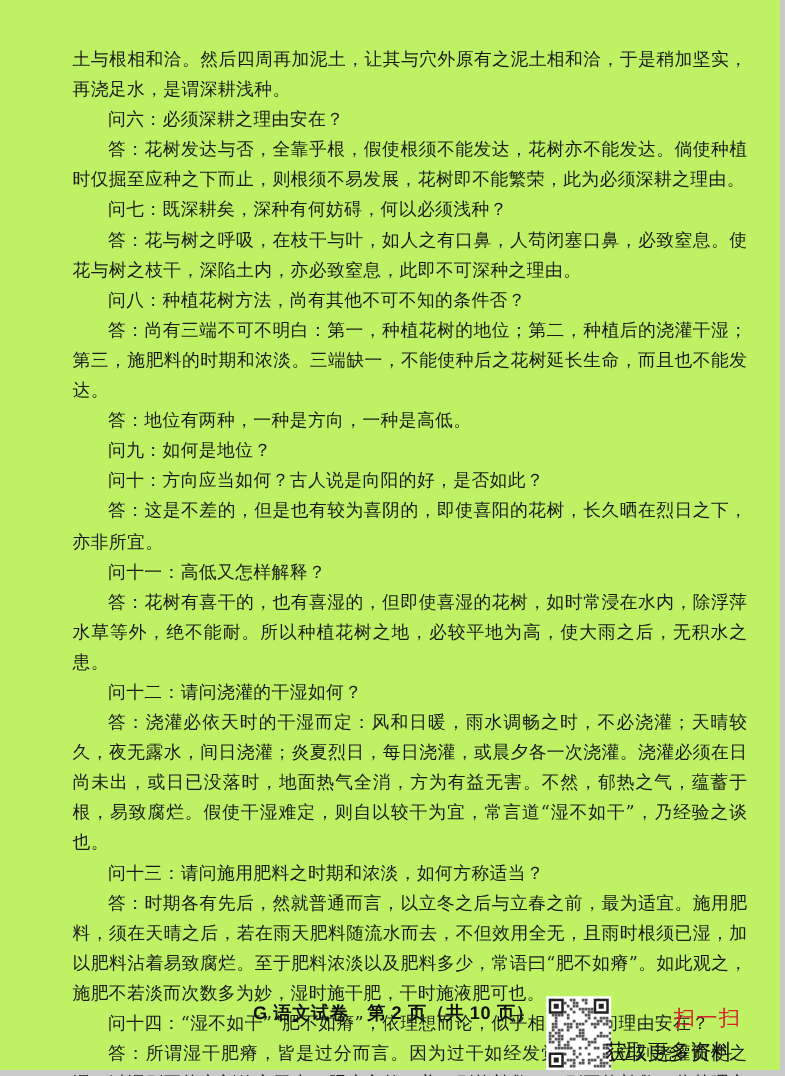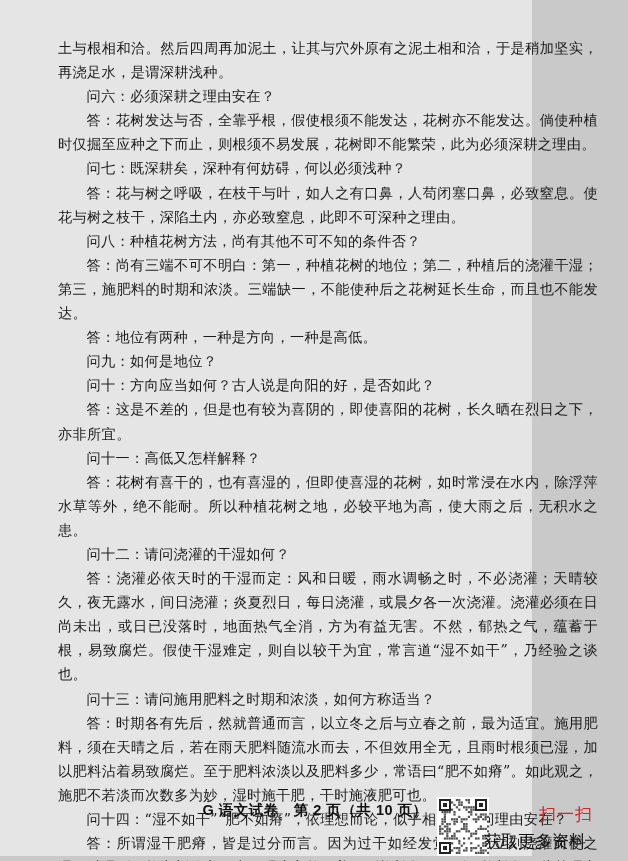--- a/index.html
+++ b/index.html
@@ -4,21 +4,21 @@
 <style>
   html, body { margin: 0; padding: 0; }
   body {
     width: 628px; height: 861px; background: #c9c9c9;
     position: relative; overflow: hidden;
     font-family: "DejaVu Serif", "Liberation Serif", serif;
     color: #1a1a1a;
   }
   .page {
     position: absolute; left: 0; top: 0;
-    width: 532px; height: 856px; background: #e5e5e5;
+    width: 624px; height: 856px; background: #bef264;
   }
   .text {
     position: absolute; left: 58px; top: 36px; width: 540px;
     font-size: 14.2px; line-height: 24.1px; letter-spacing: 0.35px;
     text-align: justify;
   }
   .text p { margin: 0; }
   .text p.ind { text-indent: 2em; }
   .lbl { font-weight: normal; }
   .footer {

